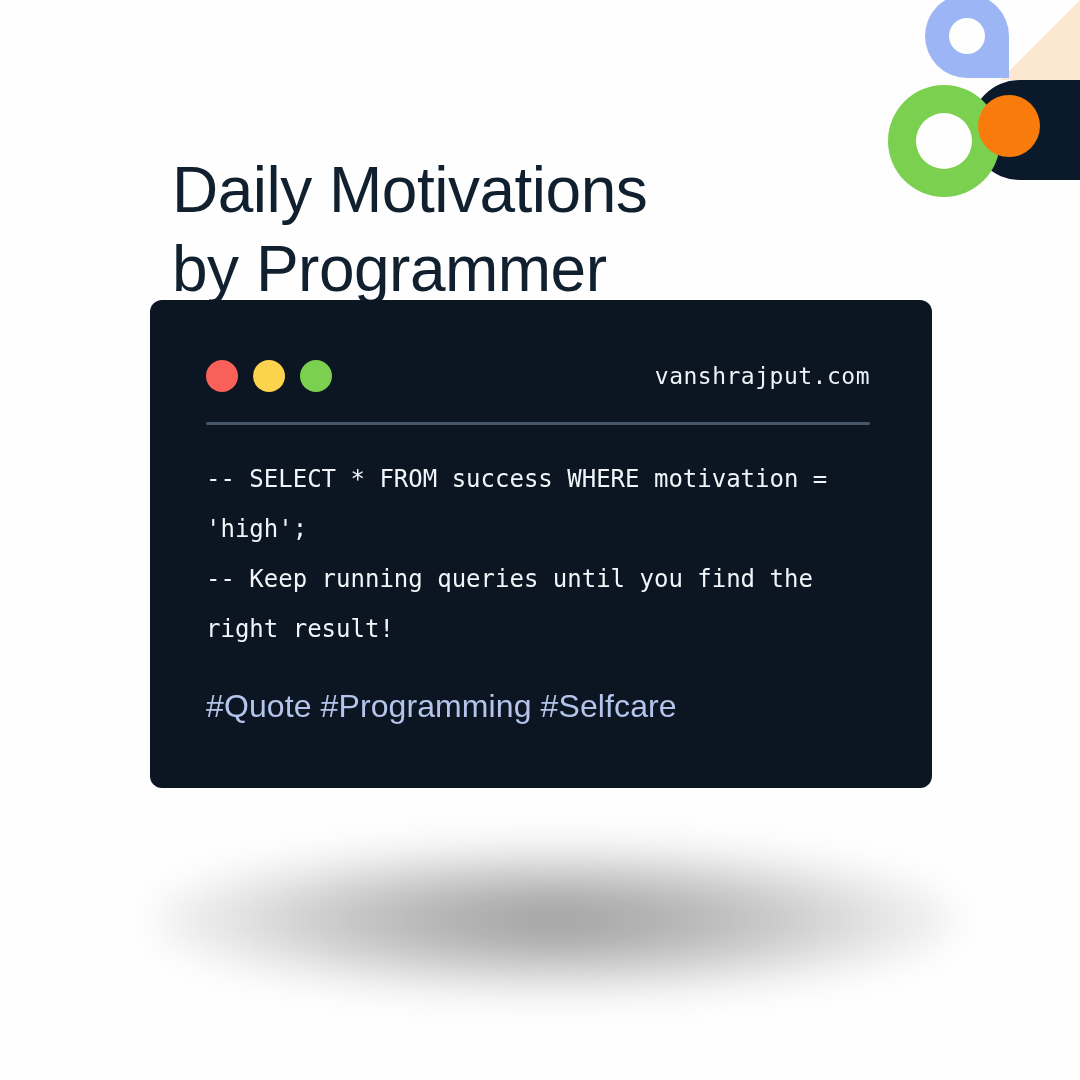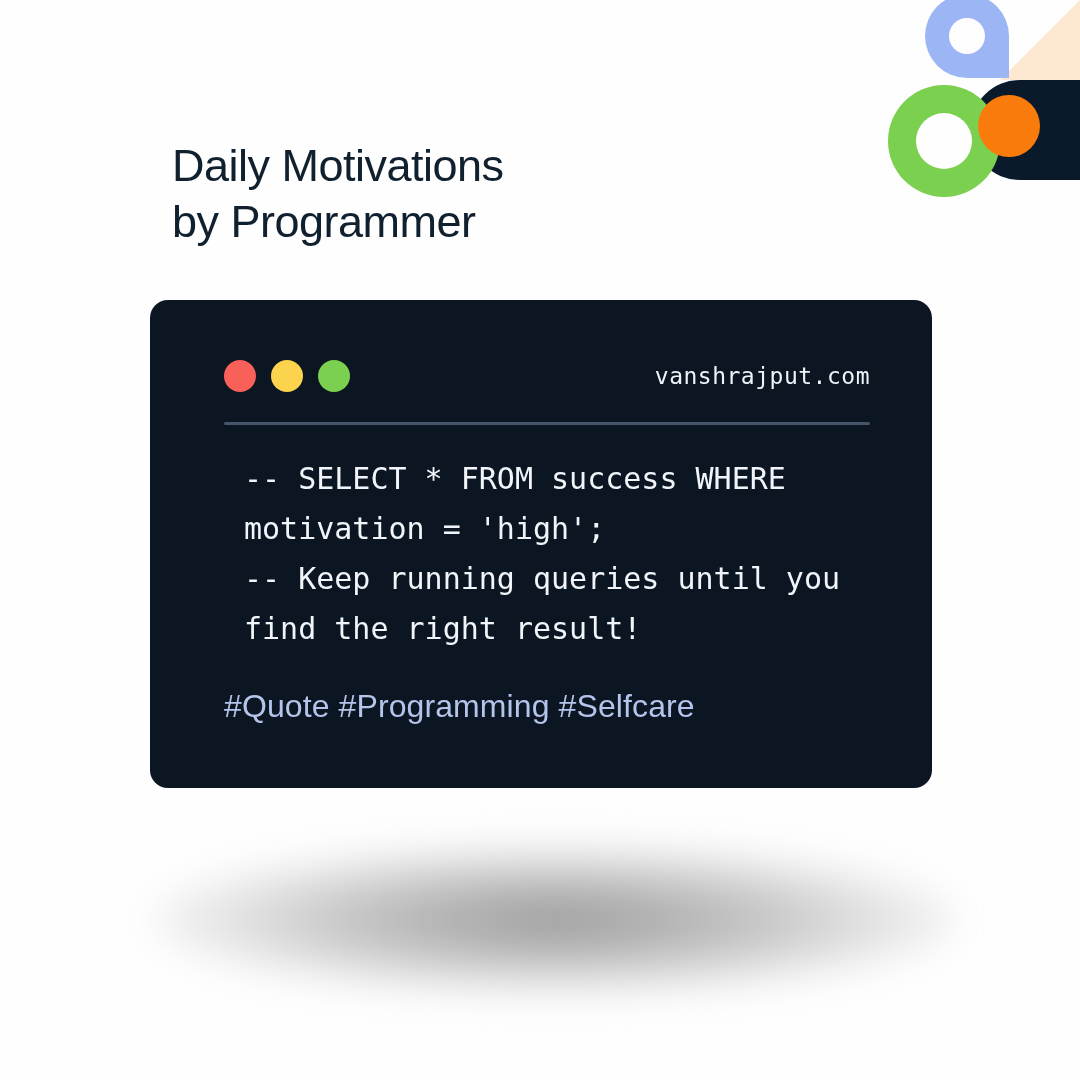--- a/index.html
+++ b/index.html
@@ -90,21 +90,21 @@
     border-radius: 50%;
     background: #f97b0c;
   }
 
   
   #page-title {
     position: absolute;
     left: 172px;
     top: 108px;
     width: 640px;
-    font-size: 45px;
+    font-size: 64px;
     line-height: 1.24;
     font-weight: 400;
     letter-spacing: -0.5px;
     color: #10202e;
     white-space: pre-line;
   }
 
   
   #card-shadow {
     position: absolute;
@@ -123,23 +123,23 @@
   }
 
   
   #terminal-card {
     position: absolute;
     left: 150px;
     top: 300px;
     width: 782px;
     height: 488px;
     background: #0b1622;
-    border-radius: 18px;
+    border-radius: 12px;
     box-sizing: border-box;
-    padding: 56px 62px 0 74px;
+    padding: 56px 62px 0 56px;
   }
   .term-header {
     display: flex;
     align-items: center;
     justify-content: space-between;
     height: 40px;
   }
   .dots {
     display: flex;
     gap: 15px;
@@ -163,26 +163,25 @@
   #terminal-divider {
     margin-top: 26px;
     height: 3px;
     background: #46566a;
     border-radius: 2px;
   }
 
   #code-block {
     margin-top: 29px;
     font-family: "DejaVu Sans Mono", "Liberation Mono", monospace;
-    font-size: 30px;
+    font-size: 24px;
     line-height: 50px;
     color: #f1f5f9;
     white-space: pre-wrap;
     word-break: normal;
-    margin-left: 20px;
   }
 
   #hashtags {
     margin-top: 34px;
     font-family: "Liberation Sans", sans-serif;
     font-size: 32px;
     letter-spacing: 0.1px;
     color: #b4c4ea;
   }
 </style>

